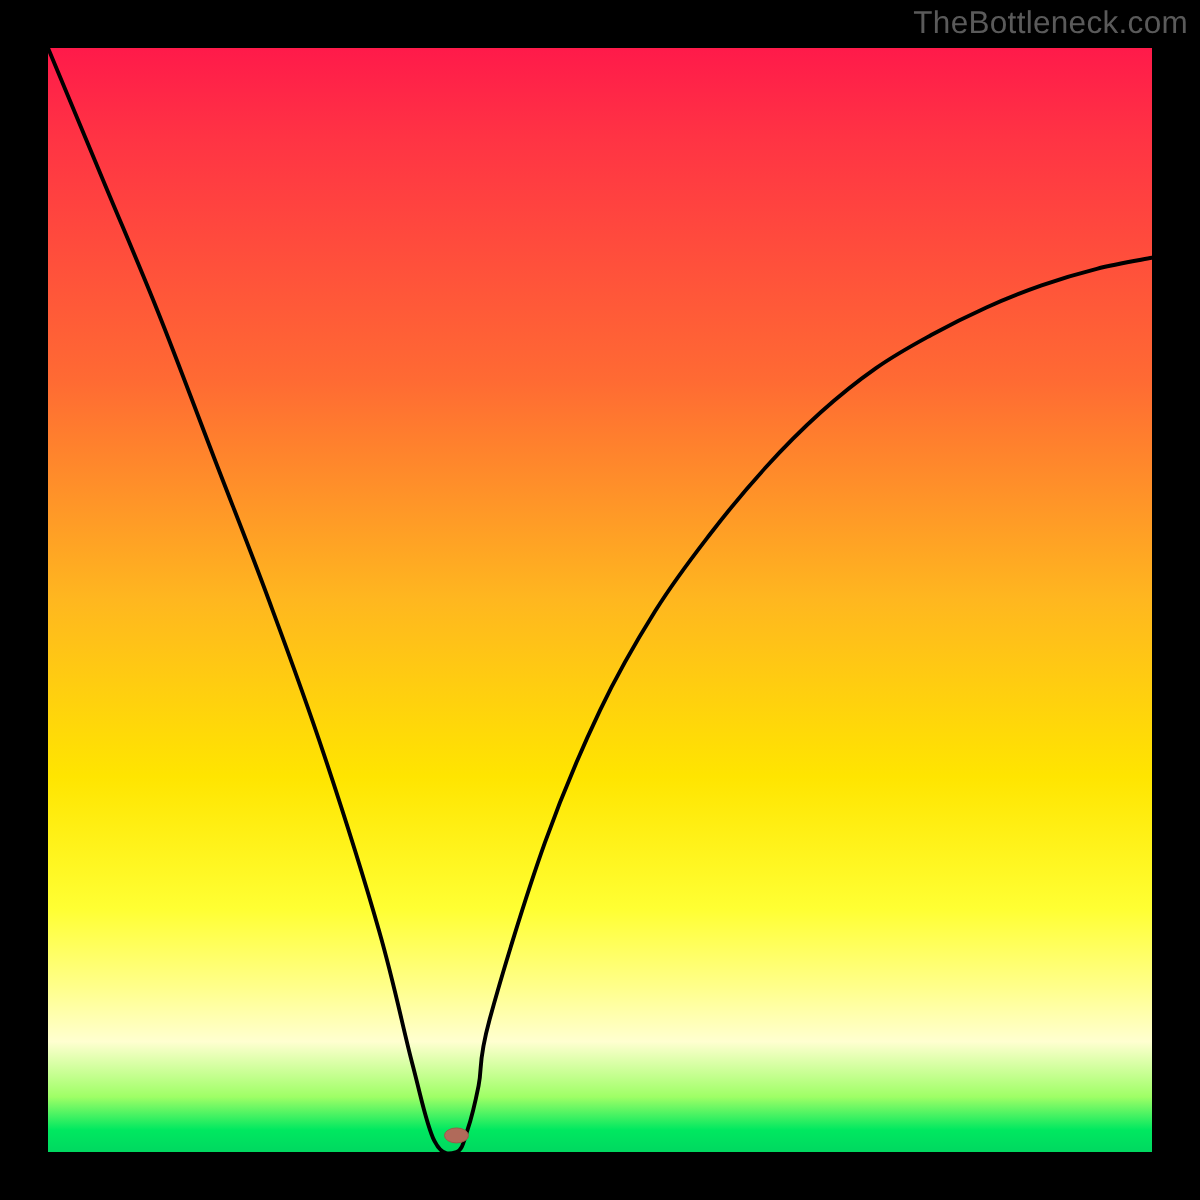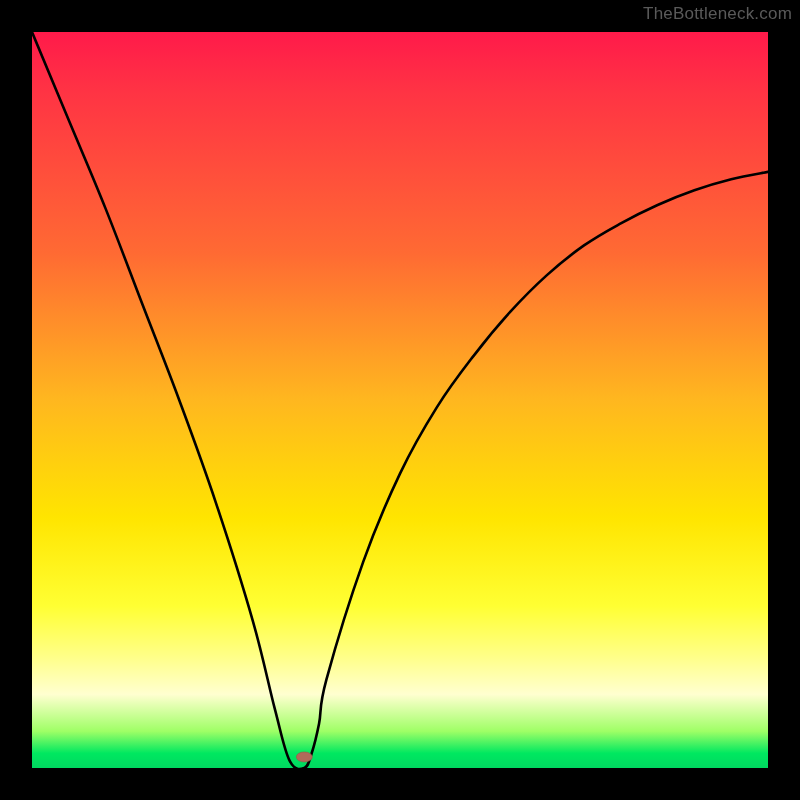--- a/index.html
+++ b/index.html
@@ -49,21 +49,21 @@
     position: absolute;
     inset: 0;
     width: 736px;
     height: 736px;
   }
   .watermark {
     position: absolute;
     top: 4px;
     right: 8px;
     color: #5a5a5a;
-    font-size: 17px;
+    font-size: 21px;
     letter-spacing: 0.2px;
     user-select: none;
   }
 </style>
 </head>
 <body>
 
 <div class="frame">
   <div class="watermark">TheBottleneck.com</div>
   <div class="plot">

